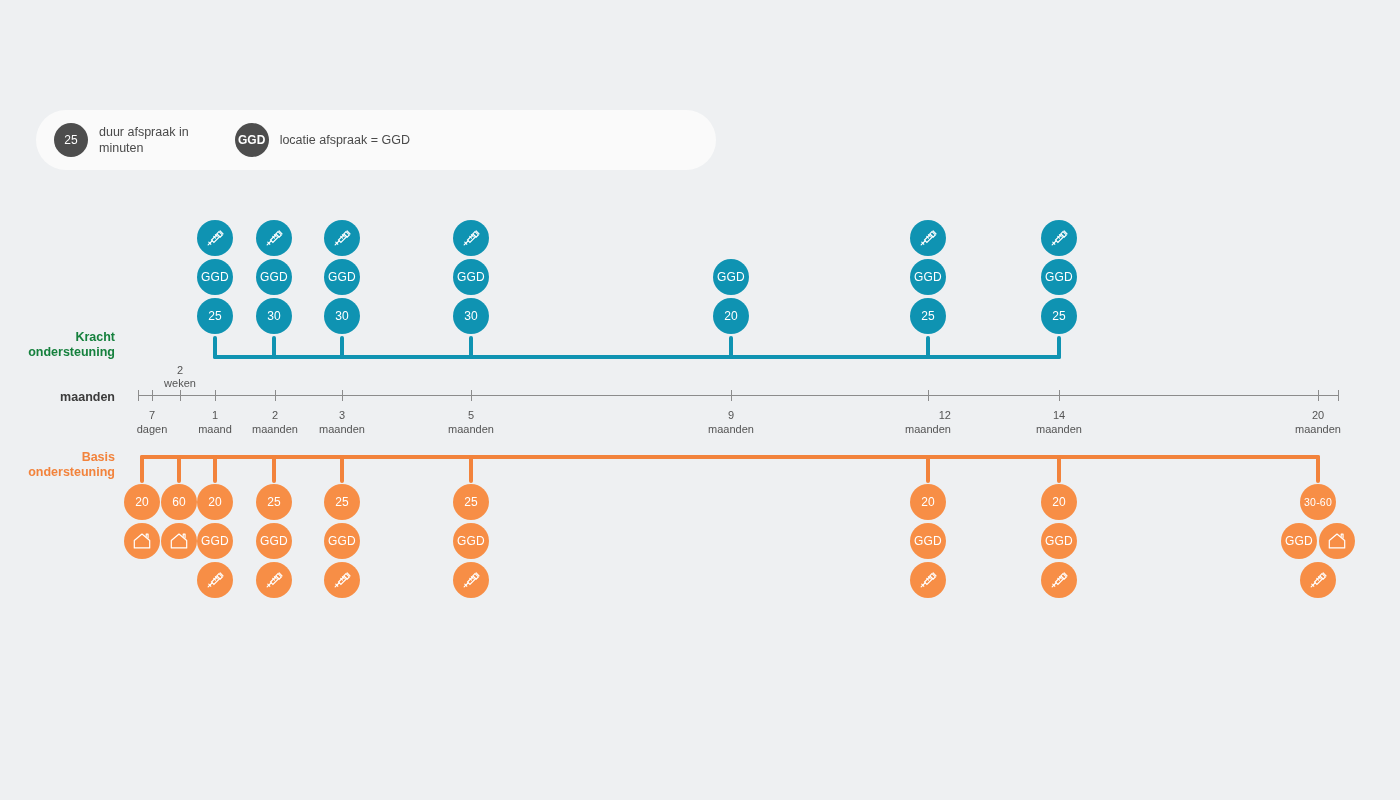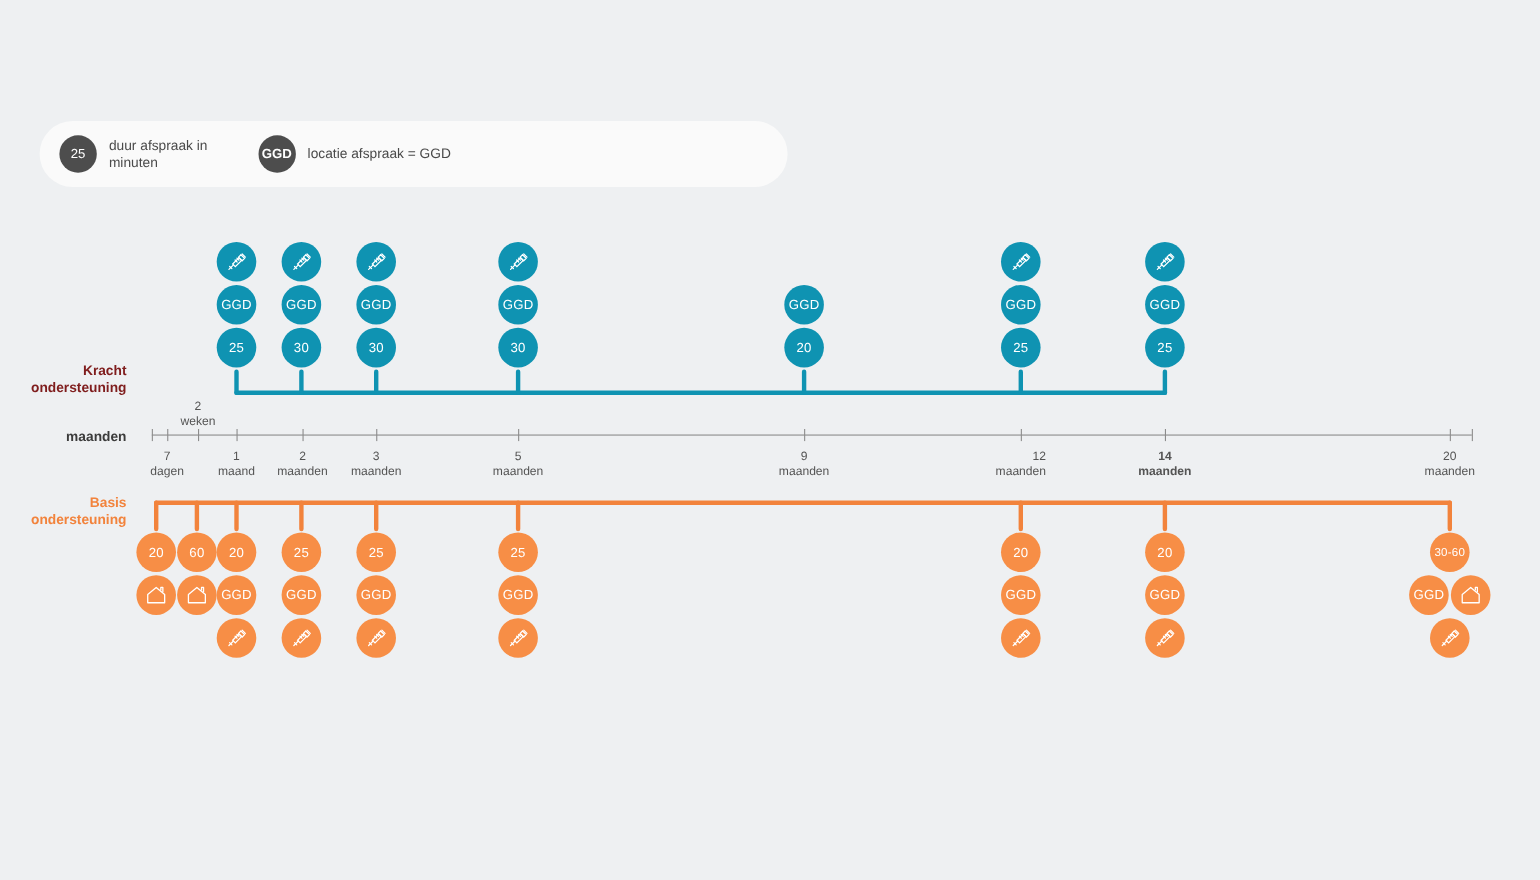--- a/index.html
+++ b/index.html
@@ -33,21 +33,21 @@
   }
   .lg-gap1{width:22px;}
   .lg-gap2{width:24px;}
   .lg-gap3{width:30px;}
 
   
   .row-label{
     position:absolute;text-align:right;font-weight:bold;
     font-size:12.5px;line-height:15px;white-space:pre-line;
   }
-  #kracht-label{left:0;width:115px;top:330px;color:#7f1d1d;}
+  #kracht-label{left:0;width:115px;top:330px;color:#15803d;}
   #basis-label{left:0;width:115px;top:450px;color:#f2833c;}
   #leeftijd-label{left:0;width:115px;top:390px;color:#3b3b3b;}
 
   
   .axis-line{
     position:absolute;left:138px;top:395px;width:1200px;height:1px;
     background:#8c8c8c;
   }
   .axis-cap{
     position:absolute;width:1px;height:11px;background:#8c8c8c;top:390px;
@@ -138,21 +138,21 @@
       <div class="tick" style="left: 471px;"></div>
       <div class="tick-label" style="left: 471px;">5
 maanden</div>
       <div class="tick" style="left: 731px;"></div>
       <div class="tick-label" style="left: 731px;">9
 maanden</div>
       <div class="tick" style="left: 928px;"></div>
       <div class="tick-label" style="left: 928px; text-align: right;">12
 maanden</div>
       <div class="tick" style="left: 1059px;"></div>
-      <div class="tick-label" style="left: 1059px; font-weight: bold;">14
+      <div class="tick-label" style="left: 1059px;">14
 maanden</div>
       <div class="tick" style="left: 1318px;"></div>
       <div class="tick-label" style="left: 1318px;">20
 maanden</div>
     </div>
 
   <div id="teal-bar">
       <div class="bar-h teal" style="left: 213px; top: 355px; width: 848px;"></div>
       <div class="stem teal" style="left: 213px; top: 336px; height: 23px;"></div>
       <div class="stem teal" style="left: 272px; top: 336px; height: 23px;"></div>

